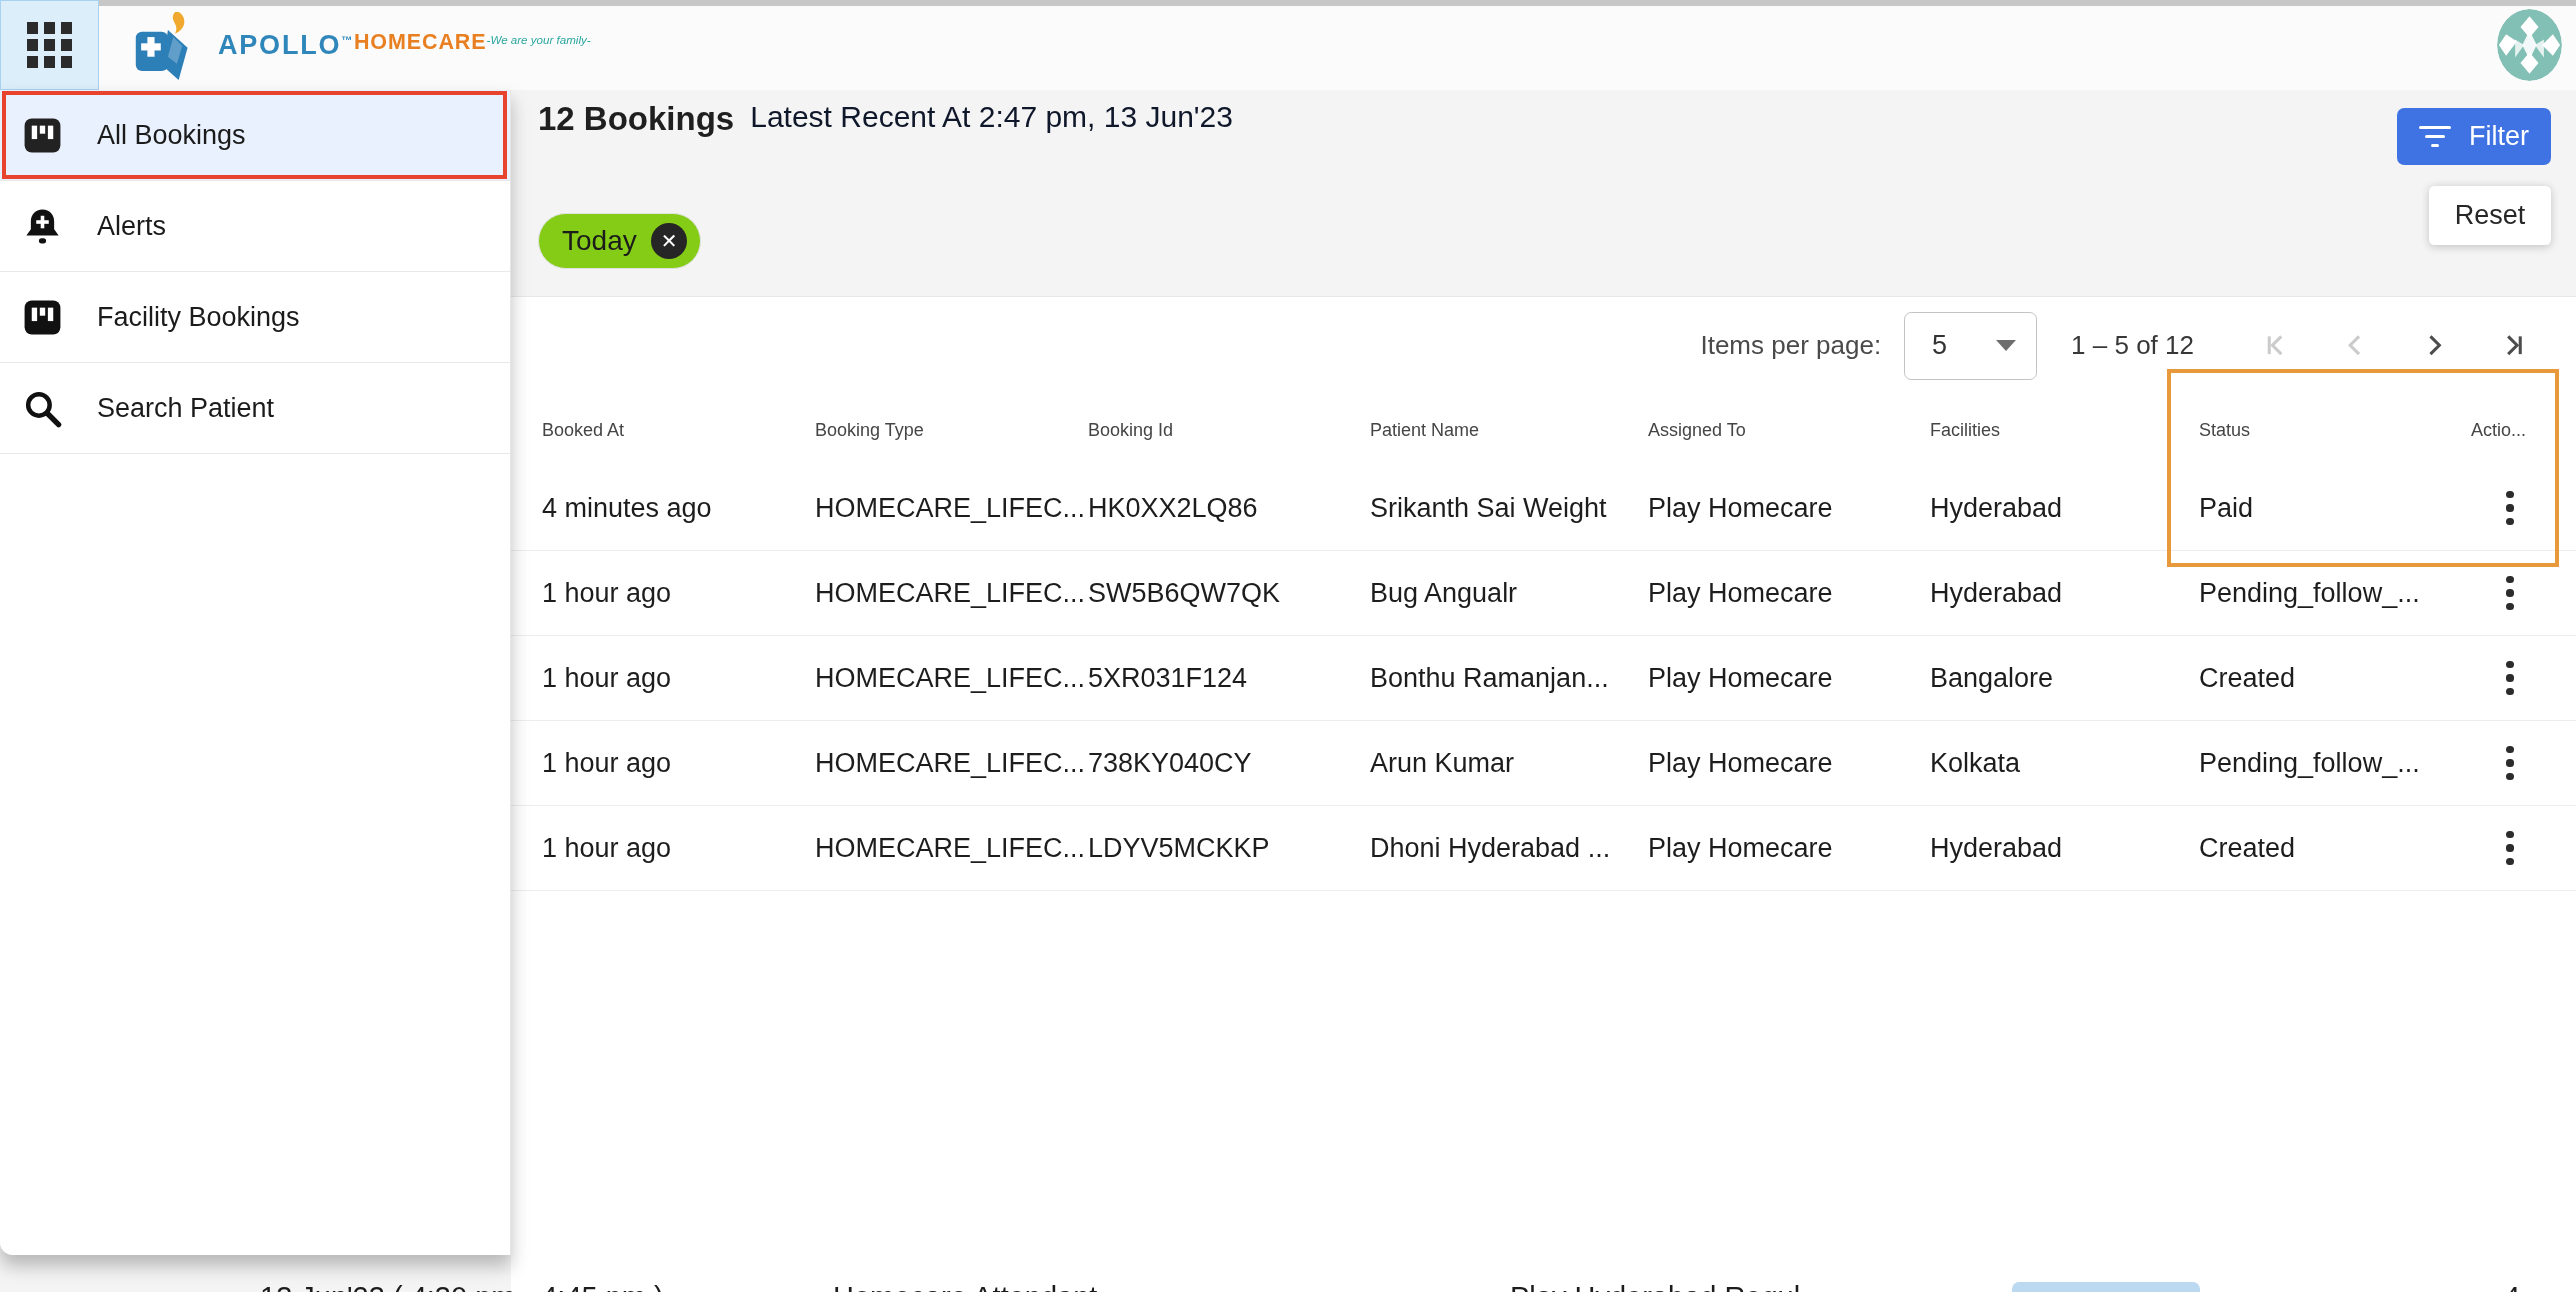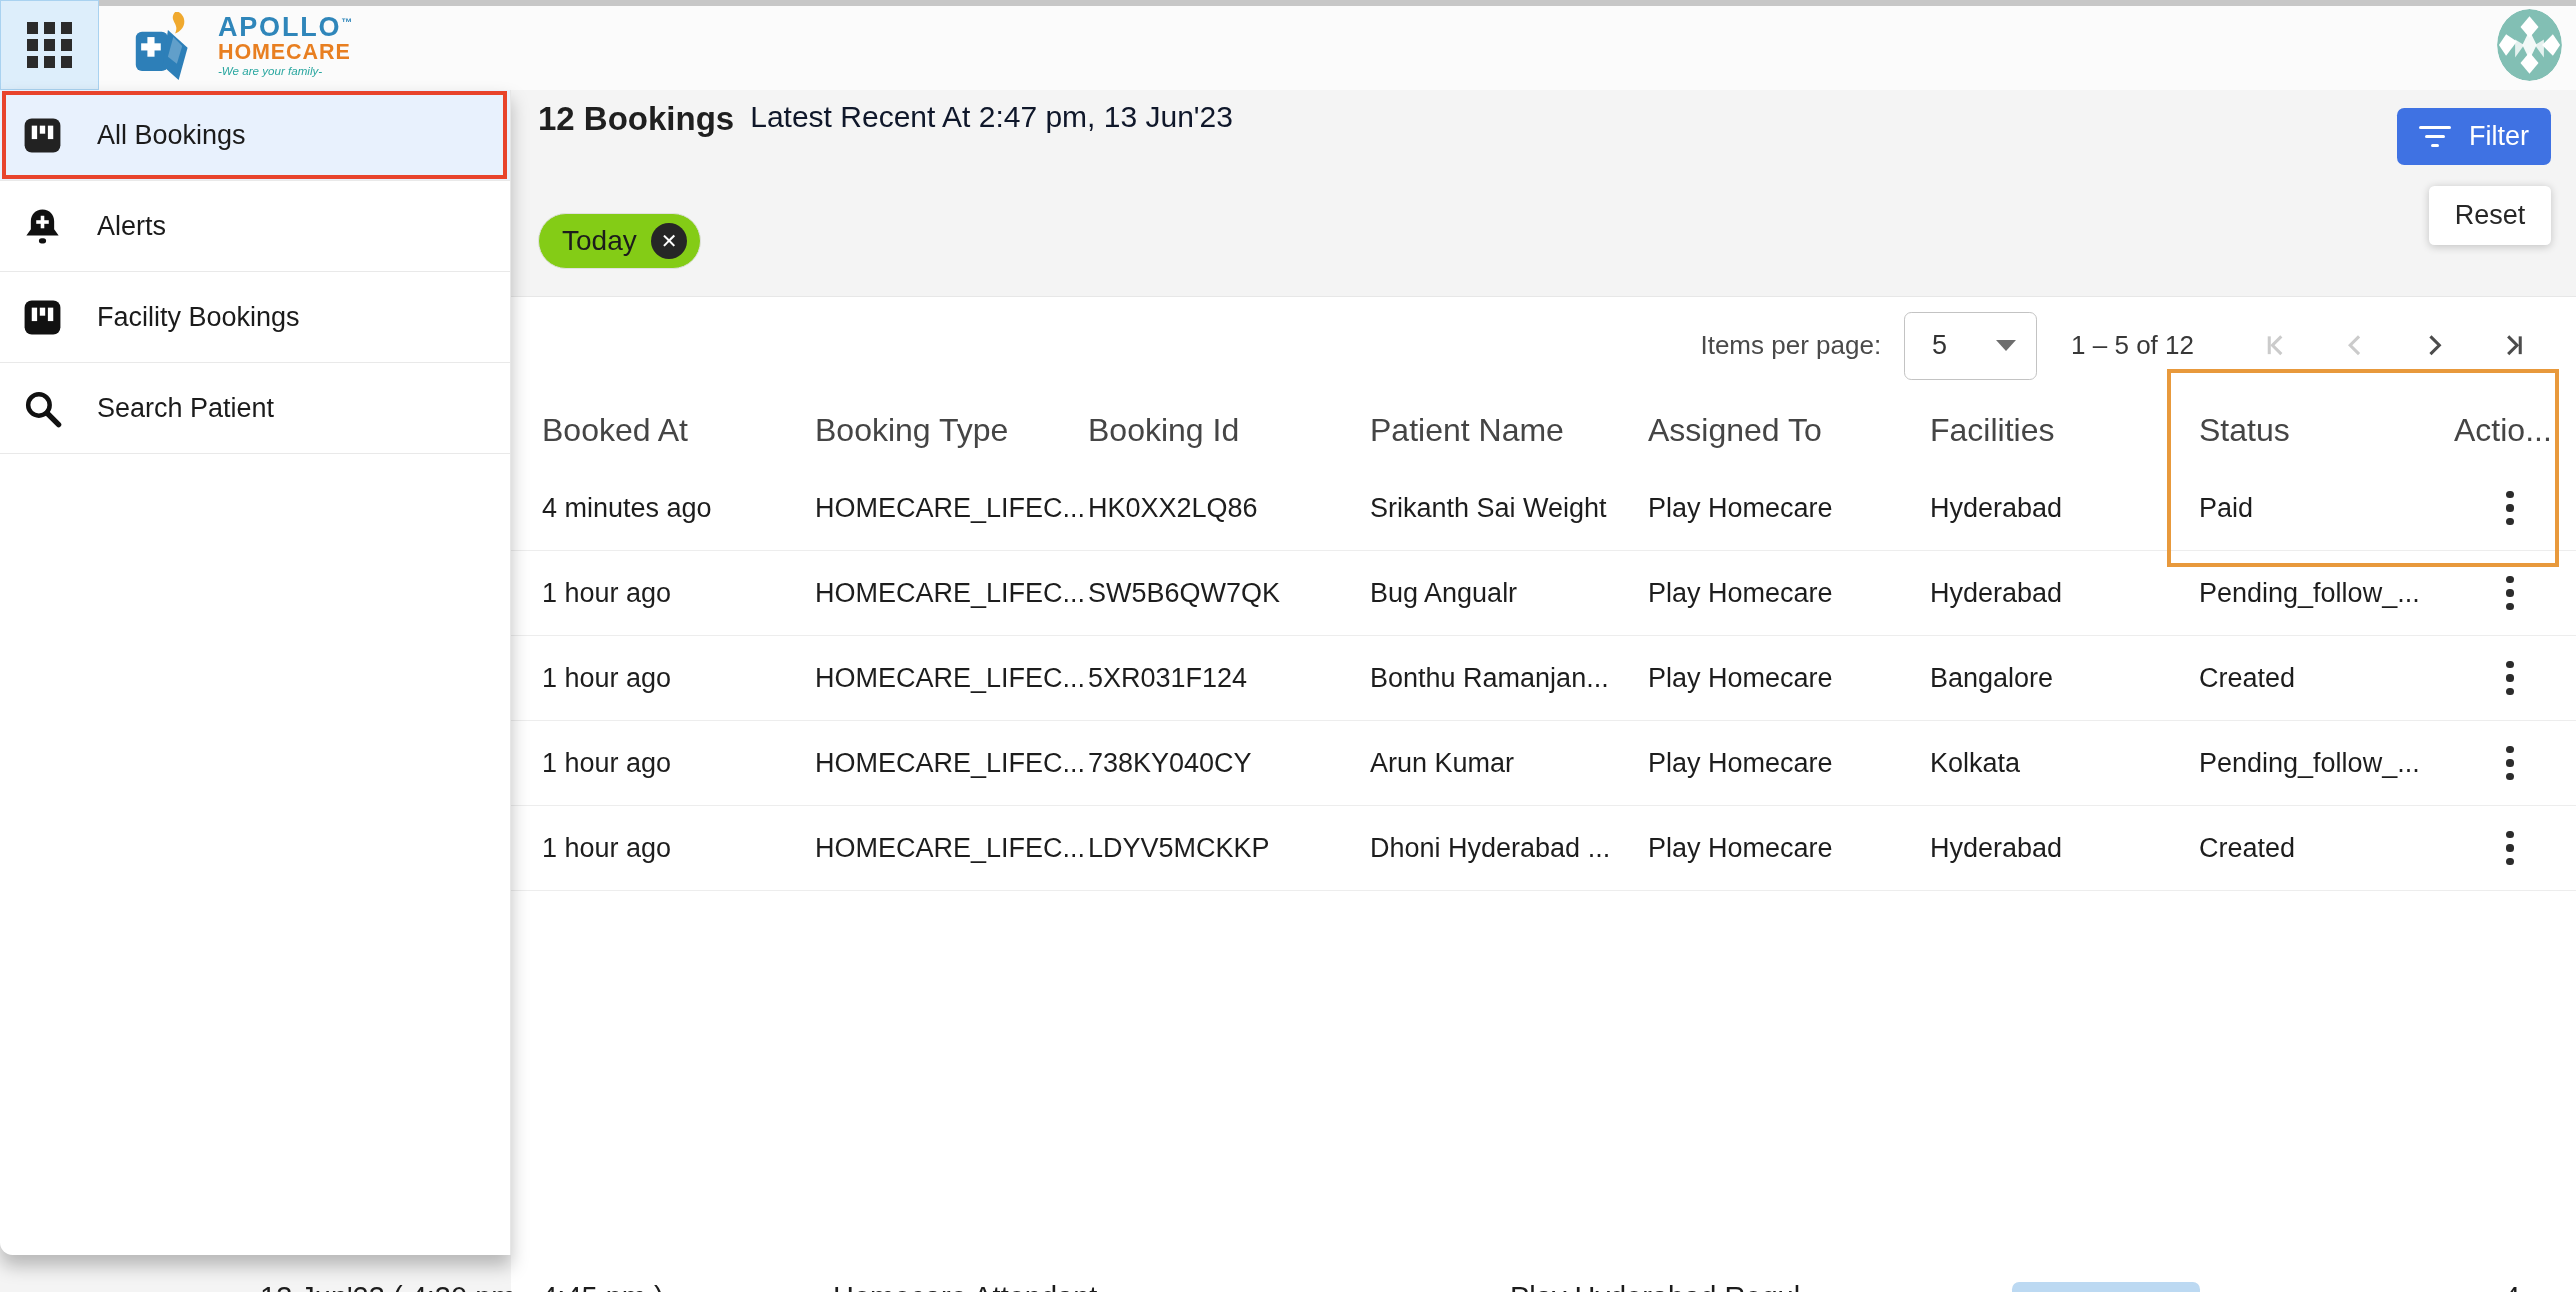--- a/index.html
+++ b/index.html
@@ -20,21 +20,21 @@
     background: #c7c7c7;
   }
   .grid-btn {
     position: absolute; left: 0; top: 0; width: 99px; height: 90px;
     background: #ddeefb; border: 1.8px solid #a9d2f0;
     display: flex; align-items: center; justify-content: center; cursor: pointer;
   }
   .grid-icon { display: grid; grid-template-columns: repeat(3, 11.6px); gap: 5.4px; }
   .grid-icon span { width: 11.6px; height: 11.6px; background: #2b2b2b; }
   .logo { position: absolute; left: 134px; top: 9px; height: 73px; display: flex; align-items: center; gap: 9px; }
-  .logo-text { display: flex; flex-direction: column; line-height: 1.02; }
+  .logo-text { display: flex; flex-direction: row; line-height: 1.02; }
   .logo-line1 { font-size: 27px; font-weight: 700; color: #2f86ba; letter-spacing: 1.8px; }
   .logo-line1 sup { font-size: 10.8px; }
   .logo-line2 { font-size: 21.5px; font-weight: 700; color: #e87f21; letter-spacing: 0.9px; }
   .logo-tagline { font-size: 11.6px; color: #2aa7a0; font-style: italic; margin-top: 1.8px; }
   .avatar {
     position: absolute; right: 14.3px; top: 9px; width: 65px; height: 72px;
     border-radius: 50%; overflow: hidden; cursor: pointer;
   }
   
   .sidebar {
@@ -108,21 +108,21 @@
   .pag-nav { display: flex; margin-left: 43px; }
   .pag-nav .nav-btn { width: 79px; height: 57px; display: flex; align-items: center; justify-content: center; background: none; border: none; cursor: pointer; }
   
   .table { width: 100%; }
   .thead, .trow {
     display: grid;
     grid-template-columns: 273px 273px 282px 278px 282px 269px 255px 1fr;
     padding-left: 31px; align-items: center;
   }
   .thead { height: 72px; }
-  .thead .th { font-size: 32px; color: #454545; }
+  .thead .th { font-size: 18px; color: #454545; }
   .thead .th.actions { text-align: right; padding-right: 50px; }
   .trow { height: 85px; border-bottom: 0.9px solid #ededed; }
   .trow .td { font-size: 27px; color: #1d1d1d; white-space: nowrap; overflow: hidden; }
   .td-actions { display: flex; justify-content: flex-end; padding-right: 57px; }
   .kebab { display: flex; flex-direction: column; gap: 6.3px; cursor: pointer; padding: 5.4px; }
   .kebab i { width: 7.2px; height: 7.2px; border-radius: 50%; background: #2c2c2c; }
   
   .orange-box {
     position: absolute; left: 2167px; top: 369px; width: 392px; height: 198px;
     border: 4.5px solid #e8993c; pointer-events: none; z-index: 7;

